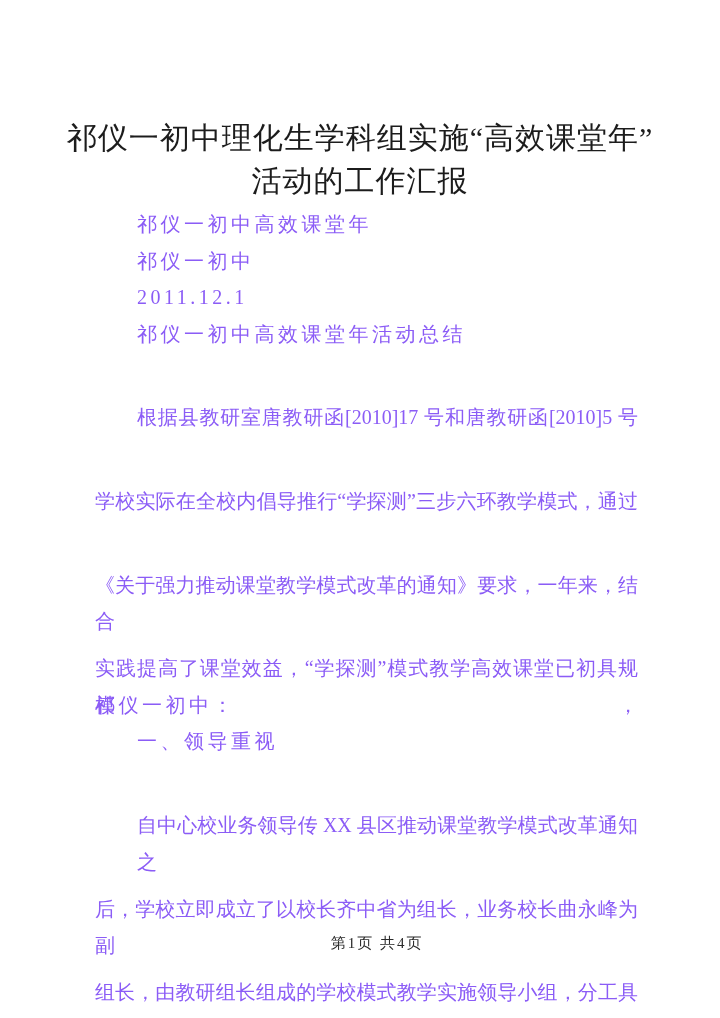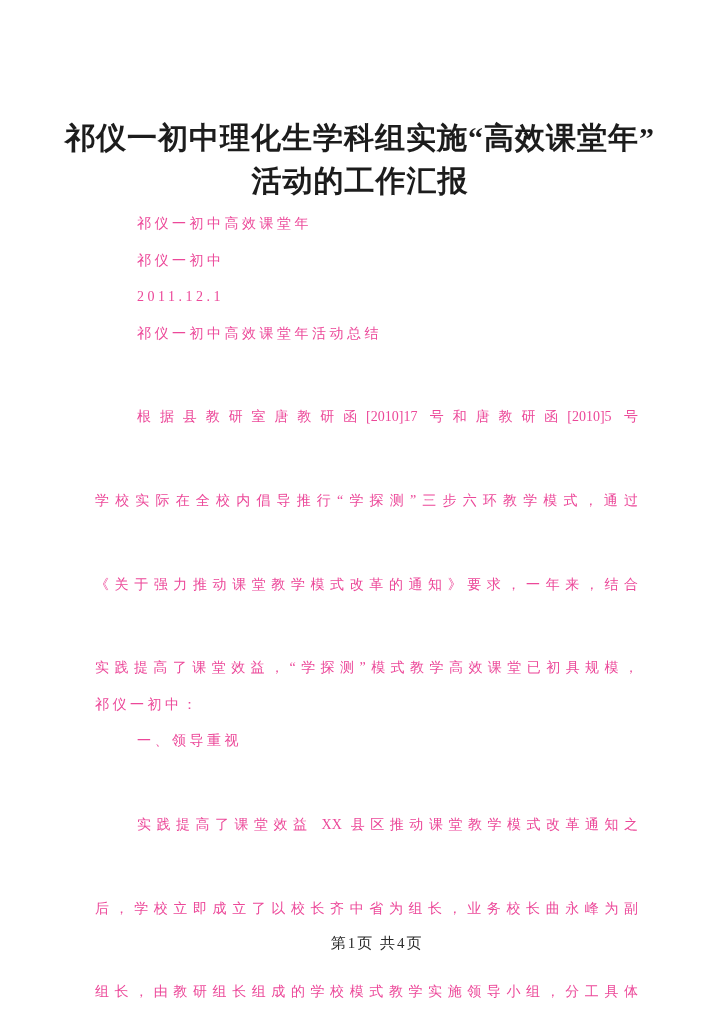--- a/index.html
+++ b/index.html
@@ -16,36 +16,36 @@
     font-family: "Liberation Serif", "DejaVu Serif", serif;
   }
   .doc-title {
     position: absolute;
     top: 116px;
     left: 30px;
     width: 660px;
     margin: 0;
     text-align: center;
     font-size: 30px;
-    font-weight: 700;
+    font-weight: 400;
     line-height: 43px;
     letter-spacing: 1px;
     color: #1c1c1c;
   }
   .content {
     position: absolute;
     top: 206px;
     left: 95px;
     width: 543px;
   }
   .line {
-    font-size: 14px;
+    font-size: 20px;
     line-height: 36.6px;
     height: 36.6px;
-    color: #ec4899;
+    color: #8b5cf6;
     white-space: nowrap;
   }
   .line.fill {
     white-space: normal;
     text-align: justify;
     text-align-last: justify;
     text-justify: inter-character;
     letter-spacing: 0;
     margin-top: 47px;
   }
@@ -80,21 +80,21 @@
       <div class="line indent short">祁仪一初中高效课堂年</div>
       <div class="line indent short">祁仪一初中</div>
       <div class="line indent short">2011.12.1</div>
       <div class="line indent short">祁仪一初中高效课堂年活动总结</div>
       <div class="line indent fill">根据县教研室唐教研函[2010]17 号和唐教研函[2010]5 号</div>
       <div class="line fill">学校实际在全校内倡导推行“学探测”三步六环教学模式，通过</div>
       <div class="line fill">《关于强力推动课堂教学模式改革的通知》要求，一年来，结合</div>
       <div class="line fill">实践提高了课堂效益，“学探测”模式教学高效课堂已初具规模，</div>
       <div class="line short">祁仪一初中：</div>
       <div class="line indent short">一、领导重视</div>
-      <div class="line indent fill">实践提高了课堂效益 XX 县区推动课堂教学模式改革通知之</div>
+      <div class="line indent fill">自中心校业务领导传 XX 县区推动课堂教学模式改革通知之</div>
       <div class="line fill">后，学校立即成立了以校长齐中省为组长，业务校长曲永峰为副</div>
       <div class="line fill">组长，由教研组长组成的学校模式教学实施领导小组，分工具体</div>
       <div class="line fill">明确。校长齐中省同志专门以高效、职代会成员集体讨论，具体实</div>
       <div class="line fill">施有业务校长及教研组长负责实施。校长齐中省同志专门以高效</div>
       <div class="line fill">课堂教改为主题召开全校教职工会，传达有关指示精神，业务校</div>
       <div class="line fill">长曲永峰为高效课堂教学改革的背景、必要性、紧迫性及实施要</div>
       <div class="line fill">求做了相应的分工和安排。做到了发动早、起步早、思路清晰、</div>
     </div>
 
   <div class="footer">第1页 共4页</div>

